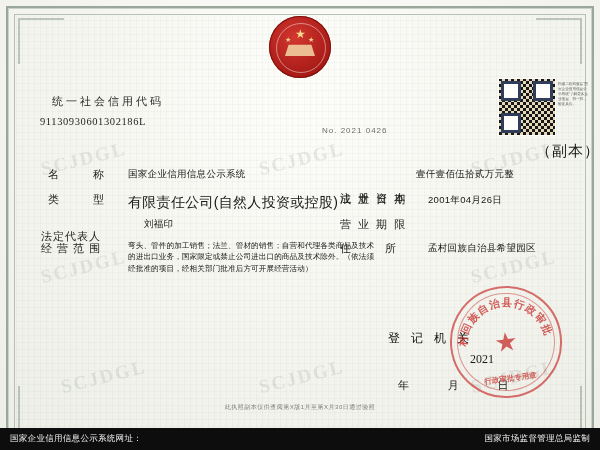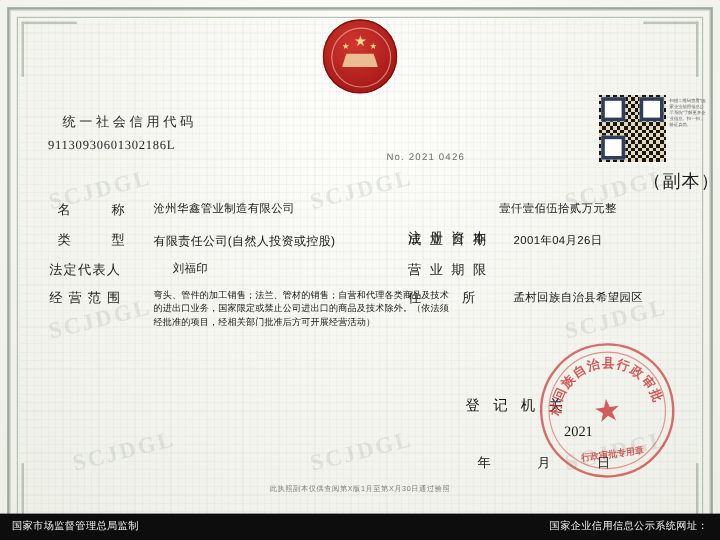--- a/index.html
+++ b/index.html
@@ -114,21 +114,21 @@
   }
   .doc-no{
     position:absolute;left:322px;top:126px;font-size:8px;color:#6c6c6c;letter-spacing:1px;
   }
   .flabel{
     position:absolute;font-size:11px;color:#1d1d1d;letter-spacing:4px;white-space:nowrap;
   }
   .fvalue{
     position:absolute;font-size:9.5px;color:#171717;white-space:nowrap;letter-spacing:.3px;
   }
-  .fvalue.small{font-size:10px;}
+  .fvalue.small{font-size:14px;}
   .multiline{
     position:absolute;font-size:7.6px;line-height:11.4px;color:#171717;width:252px;
     letter-spacing:.1px;
   }
 
   
   .registrar{
     position:absolute;left:388px;top:330px;font-size:12px;letter-spacing:4px;color:#151515;
     font-family:"Liberation Serif", serif;
   }
@@ -222,26 +222,26 @@
       <div class="mk c"></div>
   </div>
   <div class="qr-note">扫描二维码查看“国家企业信用信息公示系统”了解更多企业信息。扫一扫，验证真伪。</div>
 
   <div class="credit-code-label">统一社会信用代码</div>
   <div class="credit-code-value">91130930601302186L</div>
   <div class="subtitle">（副本）</div>
   <div class="doc-no">No. 2021 0426</div>
 
   <div class="flabel" style="left:48px;top:167px;">名　　称</div>
-  <div class="fvalue" style="left:128px;top:168px;">沧州华鑫管业制造有限公司</div>
+  <div class="fvalue" style="left:128px;top:168px;">国家企业信用信息公示系统</div>
 
   <div class="flabel" style="left:48px;top:192px;">类　　型</div>
   <div class="fvalue small" style="left:128px;top:194px;">有限责任公司(自然人投资或控股)</div>
 
-  <div class="flabel" style="left:41px;top:217px;letter-spacing:1px;">法定代表人</div>
+  <div class="flabel" style="left:41px;top:229px;letter-spacing:1px;">法定代表人</div>
   <div class="fvalue" style="left:128px;top:218px;margin-left:16px;">刘福印</div>
 
   <div class="flabel" style="left:41px;top:241px;letter-spacing:1px;">经 营 范 围</div>
   <div class="multiline" style="left:128px;top:240px;">弯头、管件的加工销售；法兰、管材的销售；自营和代理各类商品及技术的进出口业务，国家限定或禁止公司进出口的商品及技术除外。（依法须经批准的项目，经相关部门批准后方可开展经营活动）</div>
 
   <div class="flabel" style="left:340px;top:167px;letter-spacing:2px;margin-top:24px;">注 册 资 本</div>
   <div class="fvalue" style="left:416px;top:168px;">壹仟壹佰伍拾贰万元整</div>
 
   <div class="flabel" style="left:340px;top:192px;letter-spacing:2px;">成 立 日 期</div>
   <div class="fvalue" style="left:428px;top:194px;">2001年04月26日</div>
@@ -265,17 +265,17 @@
         <textPath href="#arcpath" startOffset="50%" text-anchor="middle" id="sealTopText">孟村回族自治县行政审批局</textPath>
       </text>
     </svg>
     <div class="cstar">★</div>
     <div class="bottomtext">行政审批专用章</div>
   </div>
 
   <div class="microline">此执照副本仅供查阅第X版1月至第X月30日通过验照</div>
 
   <div class="footer">
+    <span>国家企业信用信息公示系统网址：</span>
     <span>国家市场监督管理总局监制</span>
-    <span>国家企业信用信息公示系统网址：</span>
   </div>
 
 </div>
 
 </body></html>

